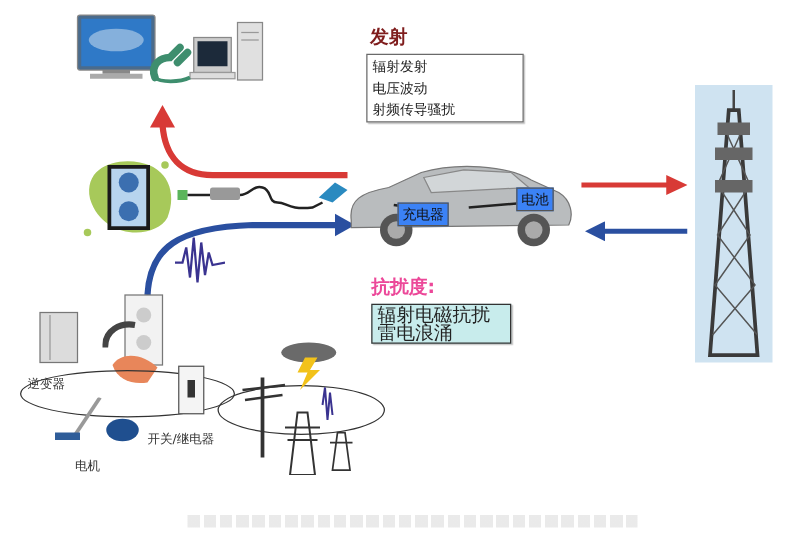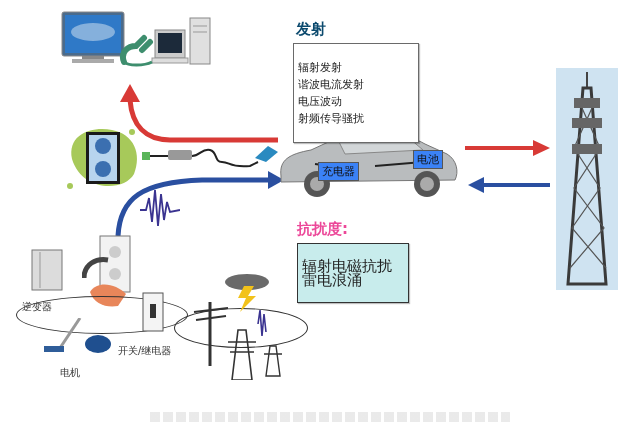--- a/index.html
+++ b/index.html
@@ -1,18 +1,18 @@
 <!DOCTYPE html>
 <html><head>
 <meta charset="utf-8">
 <style>
   html,body{margin:0;padding:0;background:#ffffff;}
   body{width:638px;height:427px;position:relative;overflow:hidden;font-family:"DejaVu Sans",sans-serif;}
   .abs{position:absolute;}
-  .label-box{position:absolute;border:1px solid #6a6a6a;background:#ffffff;font-size:11px;line-height:17px;padding:15px 4px;color:#222;box-shadow:1px 1px 1px rgba(0,0,0,0.25);}
+  .label-box{position:absolute;border:1px solid #6a6a6a;background:#ffffff;font-size:11px;line-height:17px;padding:1px 4px;color:#222;box-shadow:1px 1px 1px rgba(0,0,0,0.25);}
   .label-box.cyan{background:#c8ecec;border:1.5px solid #333;line-height:14px;font-size:15px;}
   .heading{position:absolute;font-size:15px;font-weight:bold;}
   .small-label{position:absolute;font-size:10px;color:#333;}
   .car-tag{position:absolute;background:#3b82f6;border:1px solid #555;font-size:11px;padding:1px 3px;color:#111;}
   .caption{position:absolute;left:150px;top:412px;width:360px;height:10px;
     background:repeating-linear-gradient(90deg,#d9d9d9 0 10px,#fff 10px 13px);opacity:.55;}
 </style>
 </head>
 <body>
 
@@ -87,24 +87,23 @@
       <circle cx="42" cy="56" r="7" fill="#aaa"></circle>
     <circle cx="152" cy="56" r="13" fill="#555"></circle>
       <circle cx="152" cy="56" r="7" fill="#aaa"></circle>
     <line x1="40" y1="36" x2="70" y2="40" stroke="#222" stroke-width="2"></line>
     <line x1="100" y1="38" x2="148" y2="34" stroke="#222" stroke-width="2"></line>
   </svg>
 </div>
 <div class="car-tag" style="left:318px;top:162px;">充电器</div>
 <div class="car-tag" style="left:413px;top:150px;">电池</div>
 
-<div class="heading" style="left:296px;top:20px;color:#0c4a6e;">发射</div>
+<div class="heading" style="left:296px;top:20px;color:#7f1d1d;">发射</div>
 <div class="label-box" style="left:293px;top:43px;width:116px;">
   <div>辐射发射</div>
-  <div>谐波电流发射</div>
   <div>电压波动</div>
   <div>射频传导骚扰</div>
 </div>
 
 <div class="heading" style="left:297px;top:220px;color:#ec4899;">抗扰度:</div>
 <div class="label-box cyan" style="left:297px;top:243px;width:102px;">
   <div>辐射电磁抗扰</div>
   <div>雷电浪涌</div>
 </div>
 

